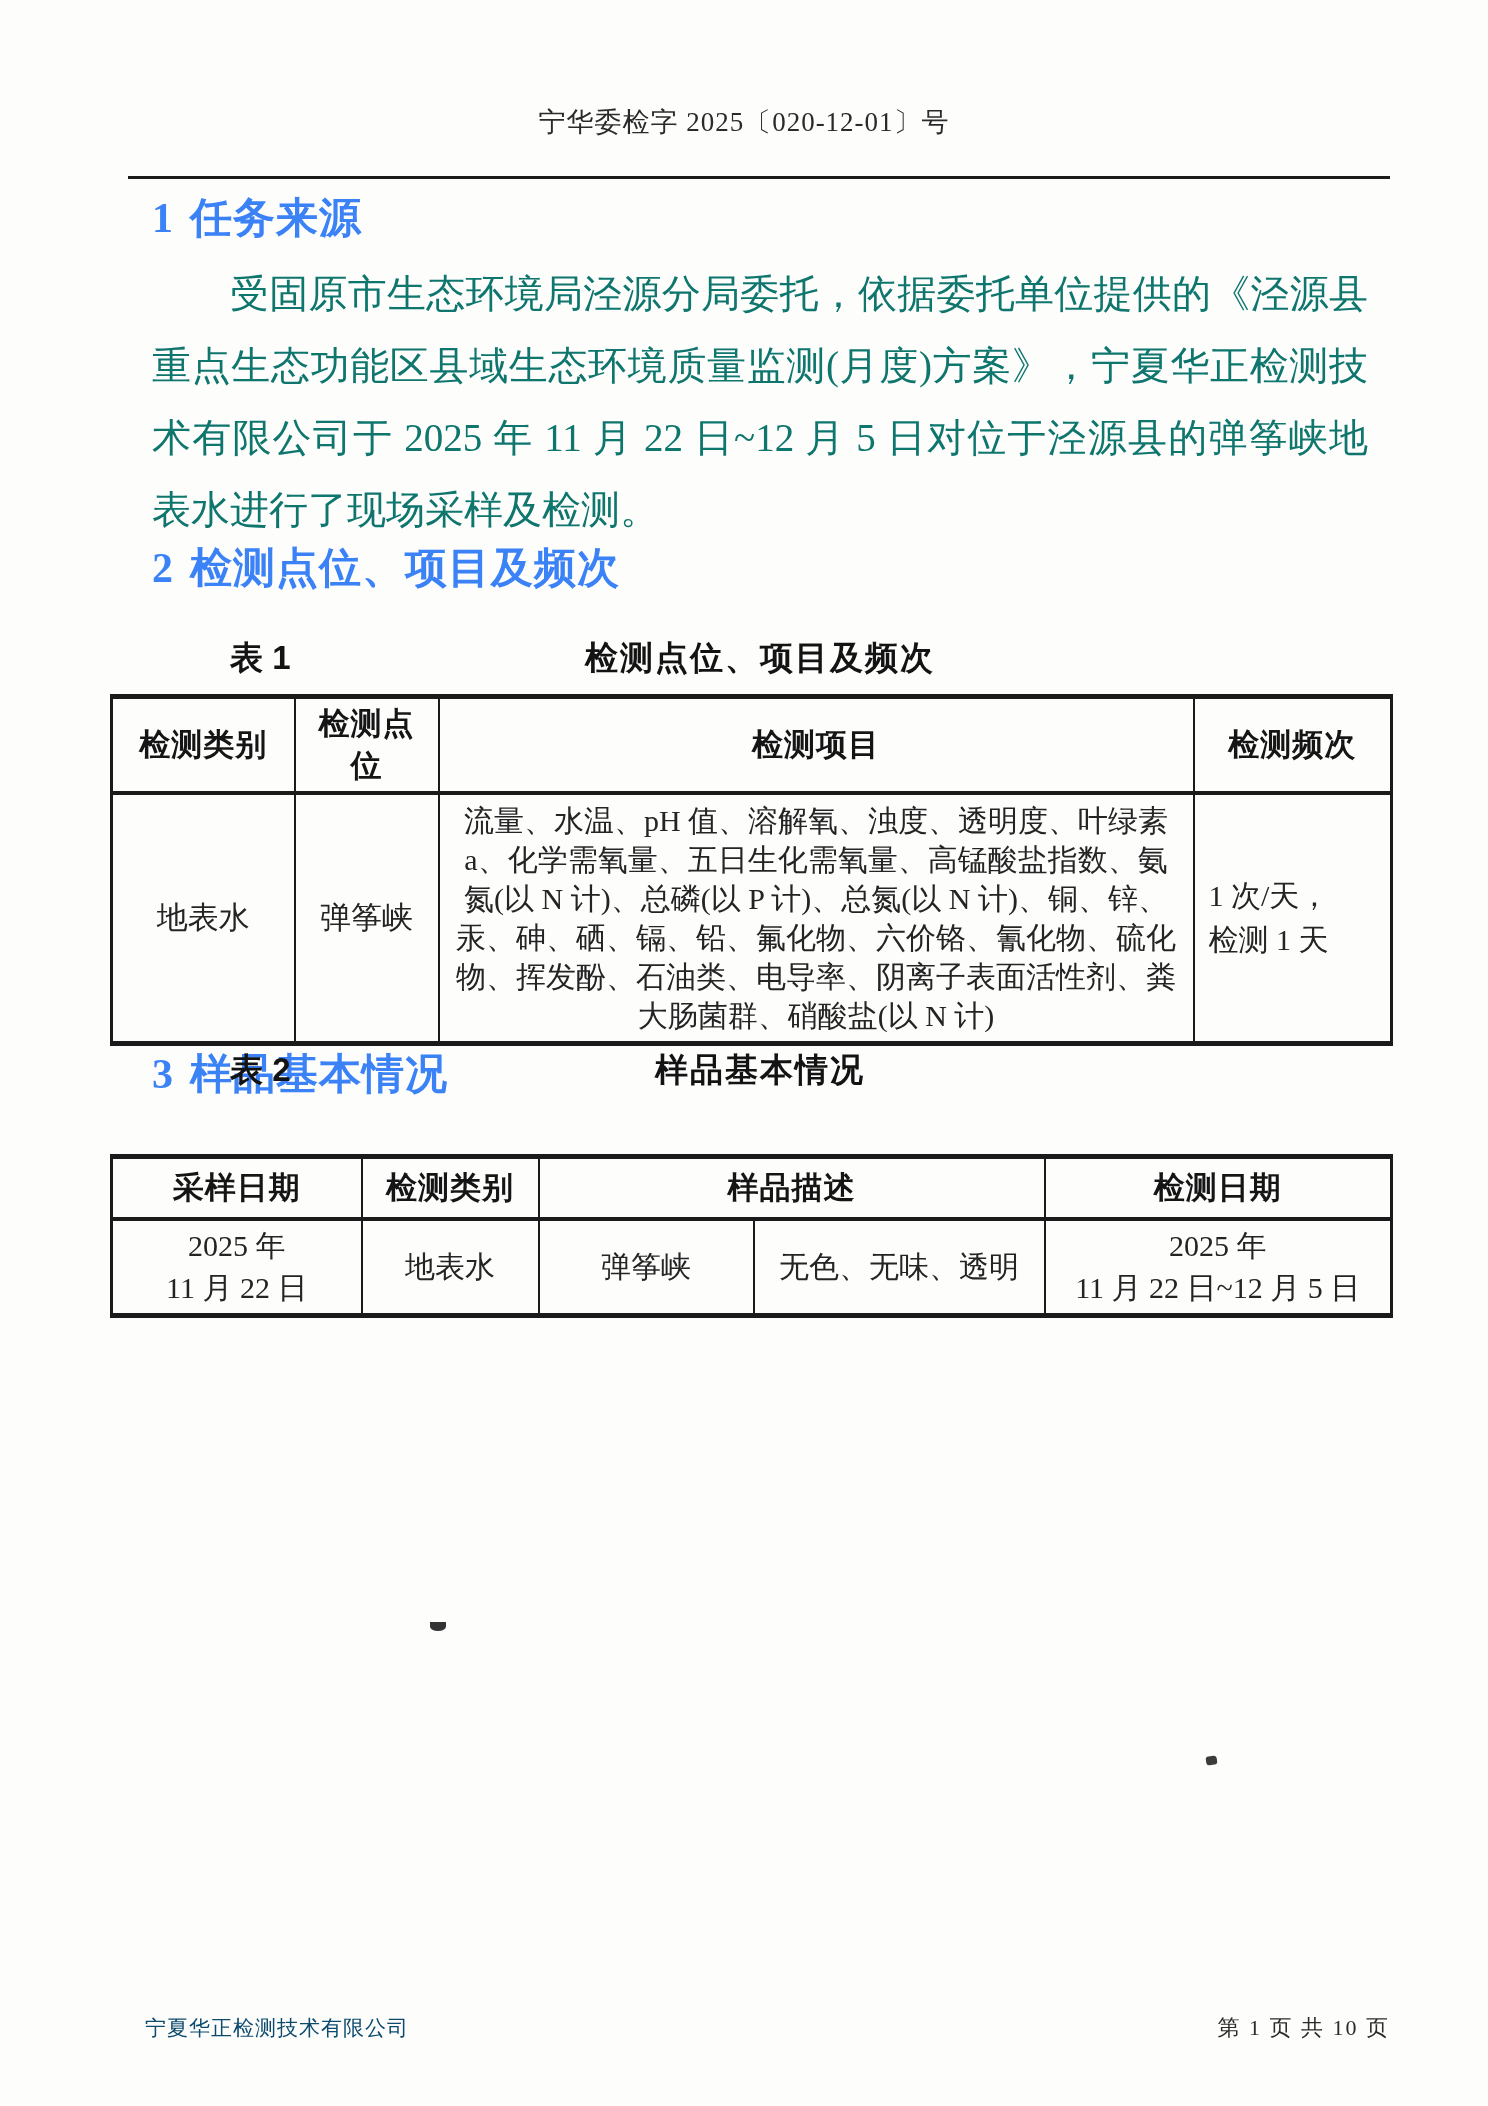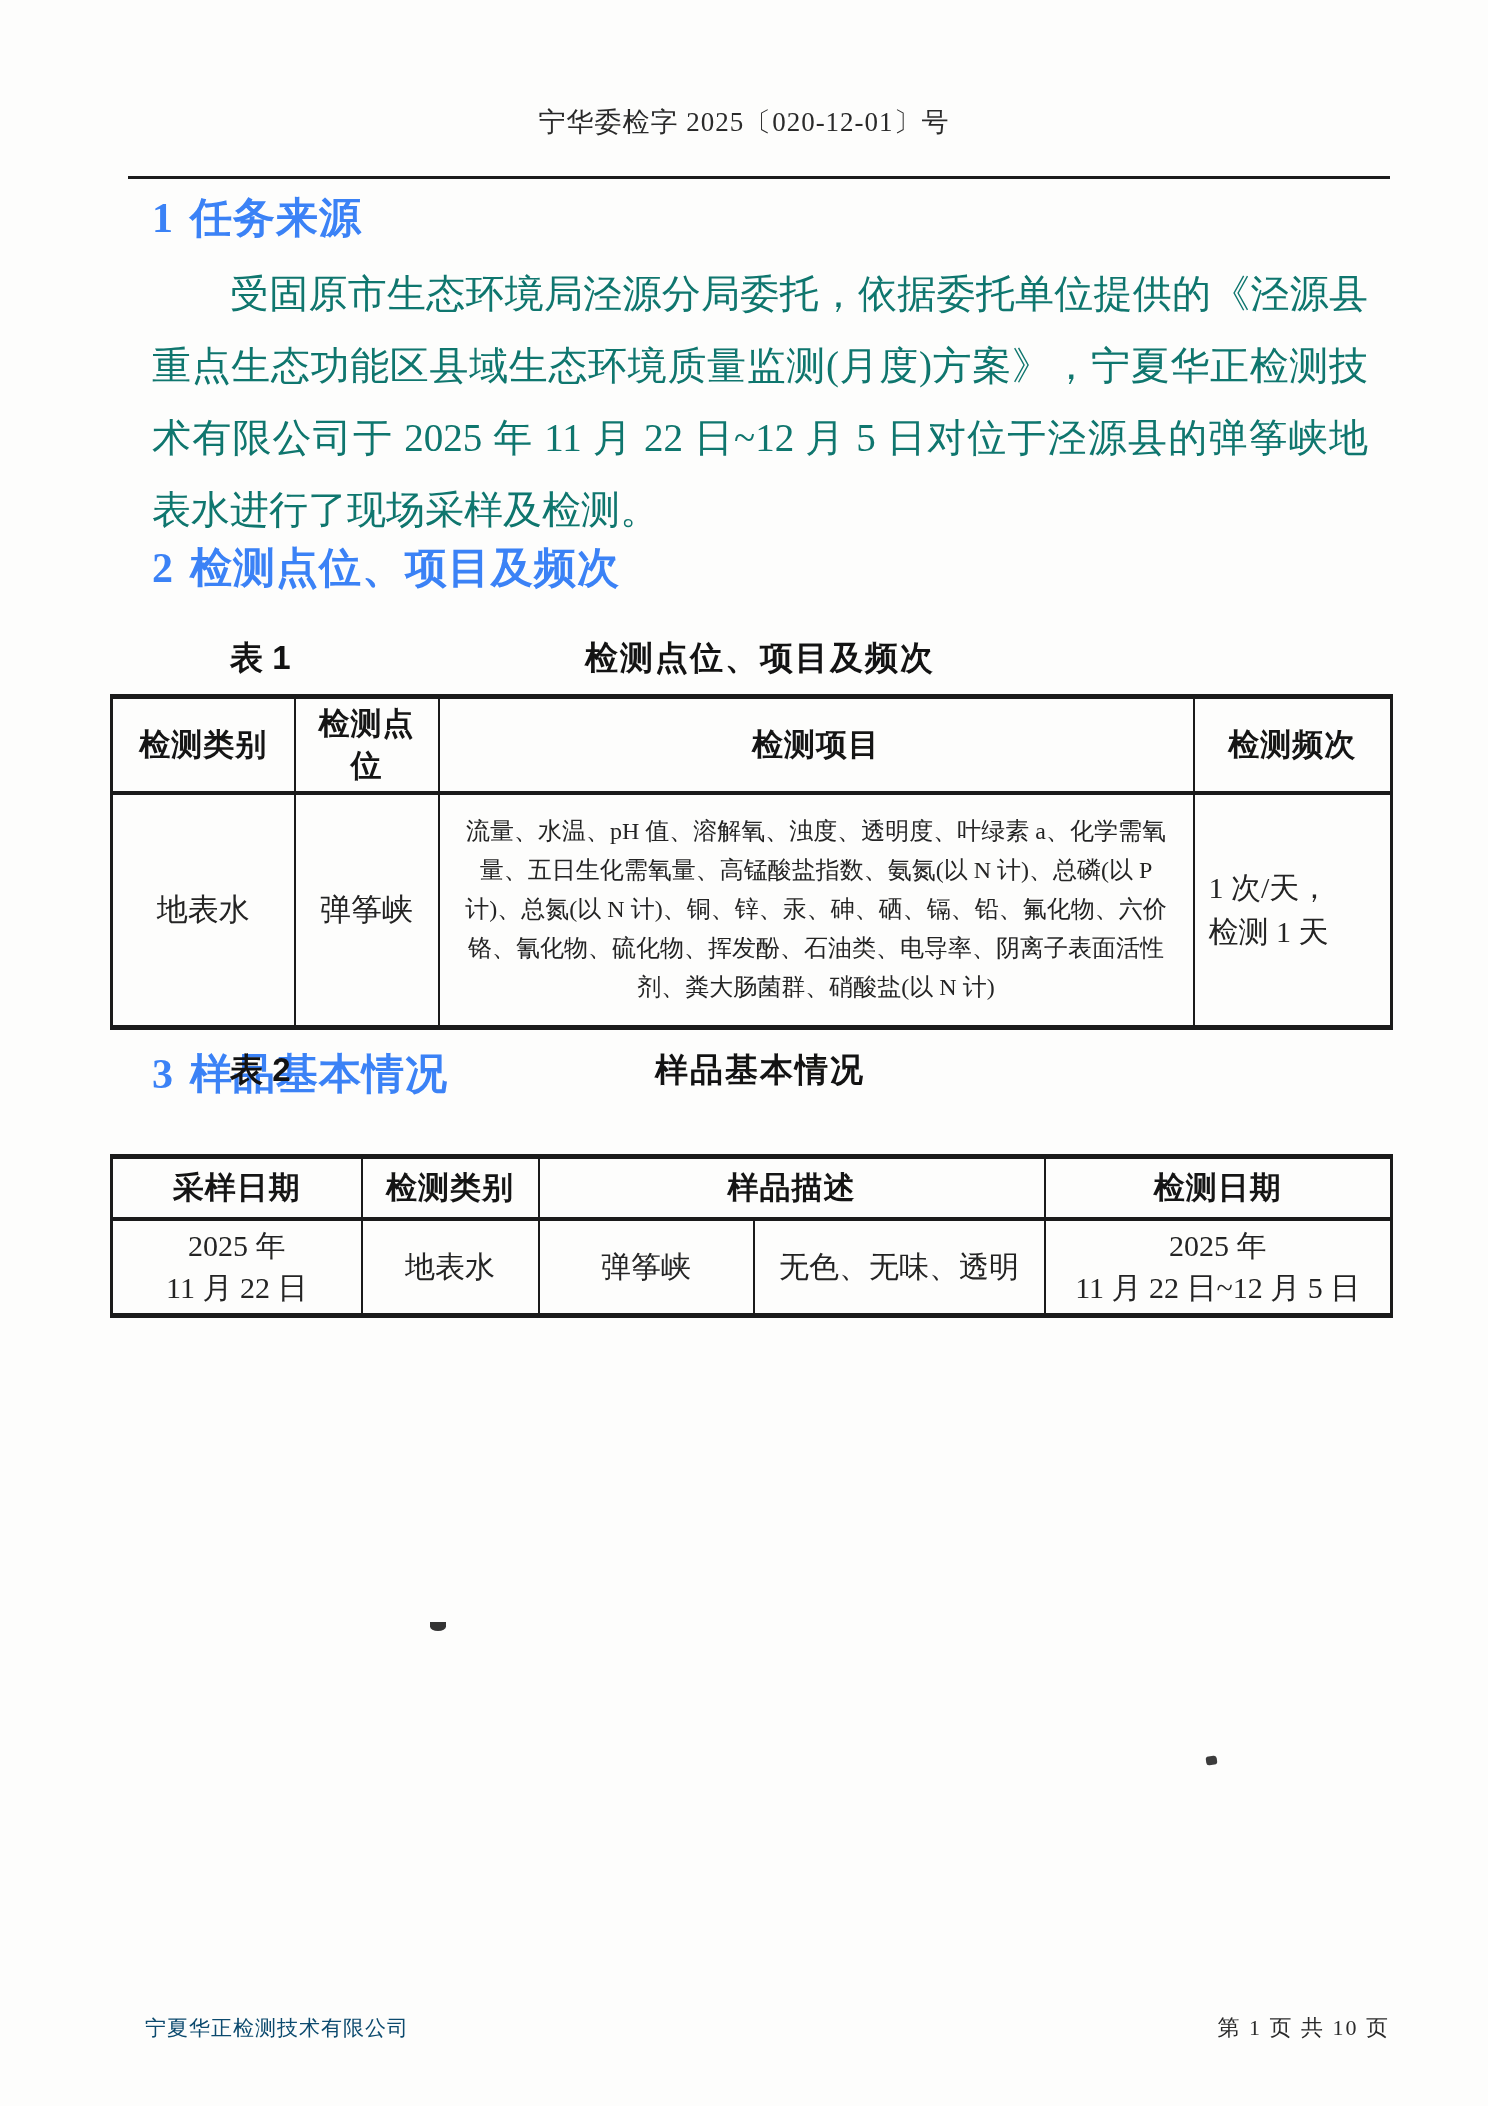--- a/index.html
+++ b/index.html
@@ -102,21 +102,21 @@
     font-family: "Liberation Sans", "DejaVu Sans", sans-serif;
     font-weight: bold;
     font-size: 31px;
     color: #151515;
     border-bottom-width: 4px;
     letter-spacing: 1px;
   }
   #table1 th { height: 74px; }
   #table1 td { height: 234px; }
   #table1 .items-cell {
-    font-size: 24px;
+    font-size: 30px;
     line-height: 39px;
     padding: 6px 14px;
     text-align: center;
   }
   #table1 .freq-cell {
     text-align: left;
     padding-left: 14px;
     font-size: 30px;
     line-height: 44px;
     font-family: Liberation Serif, serif;

